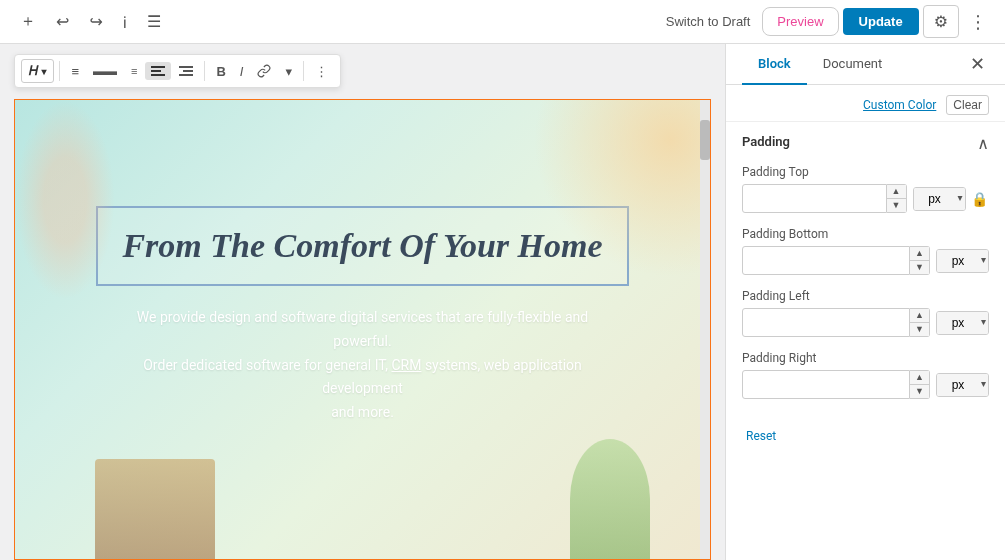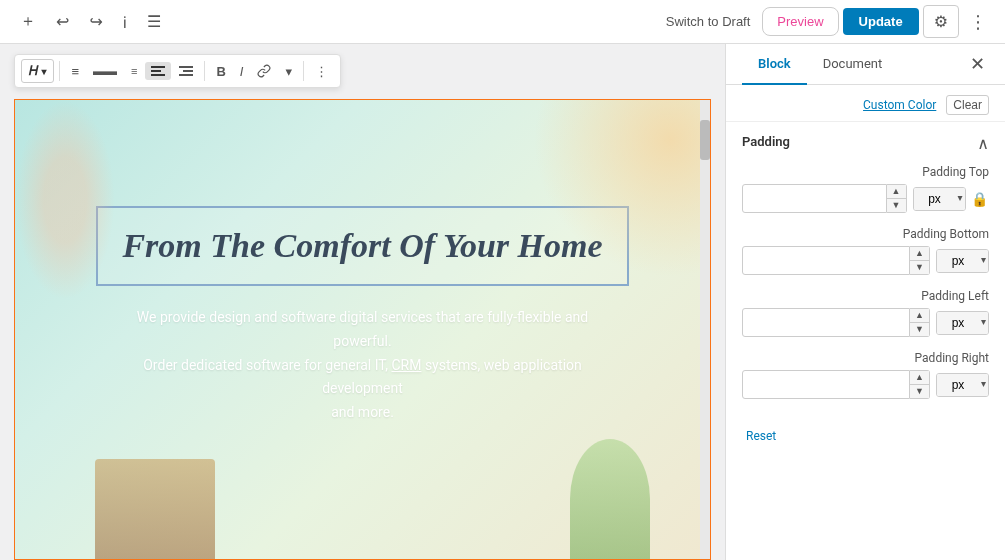--- a/index.html
+++ b/index.html
@@ -321,21 +321,20 @@
       color: #555;
     }
 
     .padding-field {
       margin-bottom: 14px;
     }
     .padding-label {
       font-size: 12px;
       color: #555;
       margin-bottom: 5px;
-      text-align: right;
     }
     .padding-input-row {
       display: flex;
       align-items: center;
       gap: 6px;
     }
     .padding-input-wrap {
       flex: 1;
       position: relative;
       display: flex;

